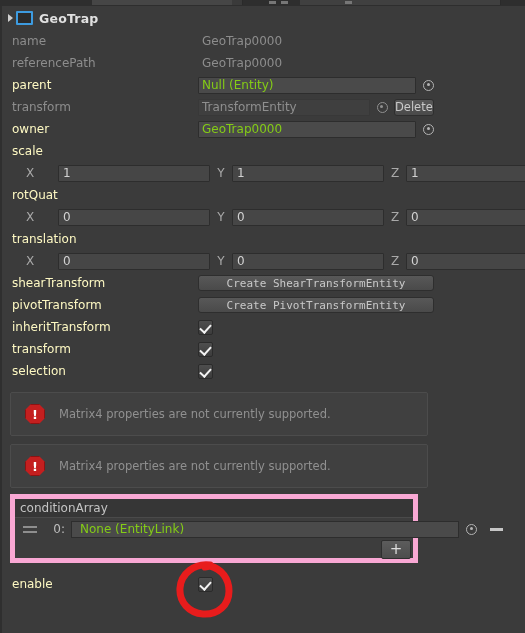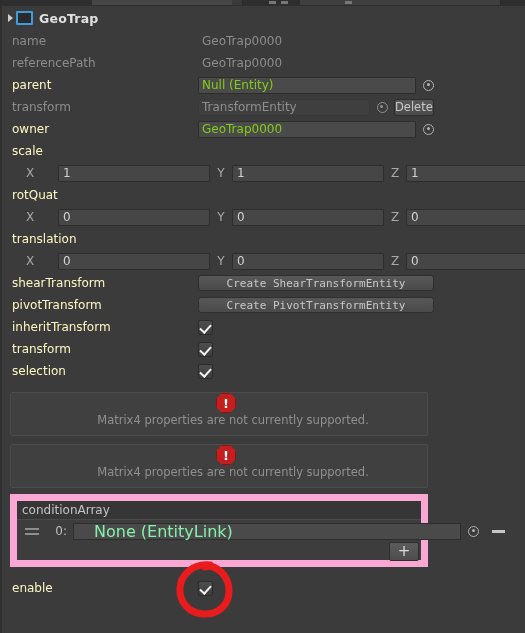--- a/index.html
+++ b/index.html
@@ -233,21 +233,20 @@
   .errbox {
     margin: 4px 6px 0 8px;
     height: 44px;
     background: #404040;
     border: 1px solid #4c4c4c;
     border-radius: 2px;
     display: flex;
     align-items: center;
     padding-left: 14px;
     box-sizing: border-box;
-    flex-direction: column;
   }
   .oct {
     width: 20px; height: 20px;
     background: #c41f1f;
     border: 1px solid #8c1212;
     box-sizing: border-box;
     clip-path: polygon(30% 0,70% 0,100% 30%,100% 70%,70% 100%,30% 100%,0 70%,0 30%);
     position: relative;
     flex: 0 0 auto;
   }
@@ -264,22 +263,22 @@
   }
   .errtxt {
     margin-left: 14px;
     color: #909090;
     font-size: 11.5px;
     font-family: "DejaVu Sans", sans-serif;
   }
 
   
   .arraybox {
-    margin: 6px 6px 0 8px;
-    border: 7px solid #f9a8d4;
+    margin: 6px 16px 0 8px;
+    border: 5px solid #f9a8d4;
     background: #3d3d3d;
     box-sizing: border-box;
   }
   .arrayhdr {
     height: 18px;
     background: #363636;
     display: flex;
     align-items: center;
     padding-left: 5px;
     color: #c4c4c4;
@@ -305,24 +304,24 @@
     padding-right: 6px;
     color: #bdbdbd;
     font-size: 12px;
   }
   .arrayfield {
     width: 388px; flex: 0 0 388px;
     height: 17px;
     background: #4a4a4a;
     border: 1px solid #2d2d2d;
     display: flex; align-items: center;
-    padding-left: 20px;
-    box-sizing: border-box;
-    color: #86efac;
-    font-size: 16px;
+    padding-left: 8px;
+    box-sizing: border-box;
+    color: #84cc16;
+    font-size: 12px;
   }
   .minusbtn {
     width: 20px; height: 14px;
     margin-left: 9px;
     display: flex; align-items: center; justify-content: center;
     flex: 0 0 auto;
   }
   .minusbtn i { display:block; width: 13px; height: 3px; background: #c6c6c6; }
   .arrayfoot {
     height: 18px;

